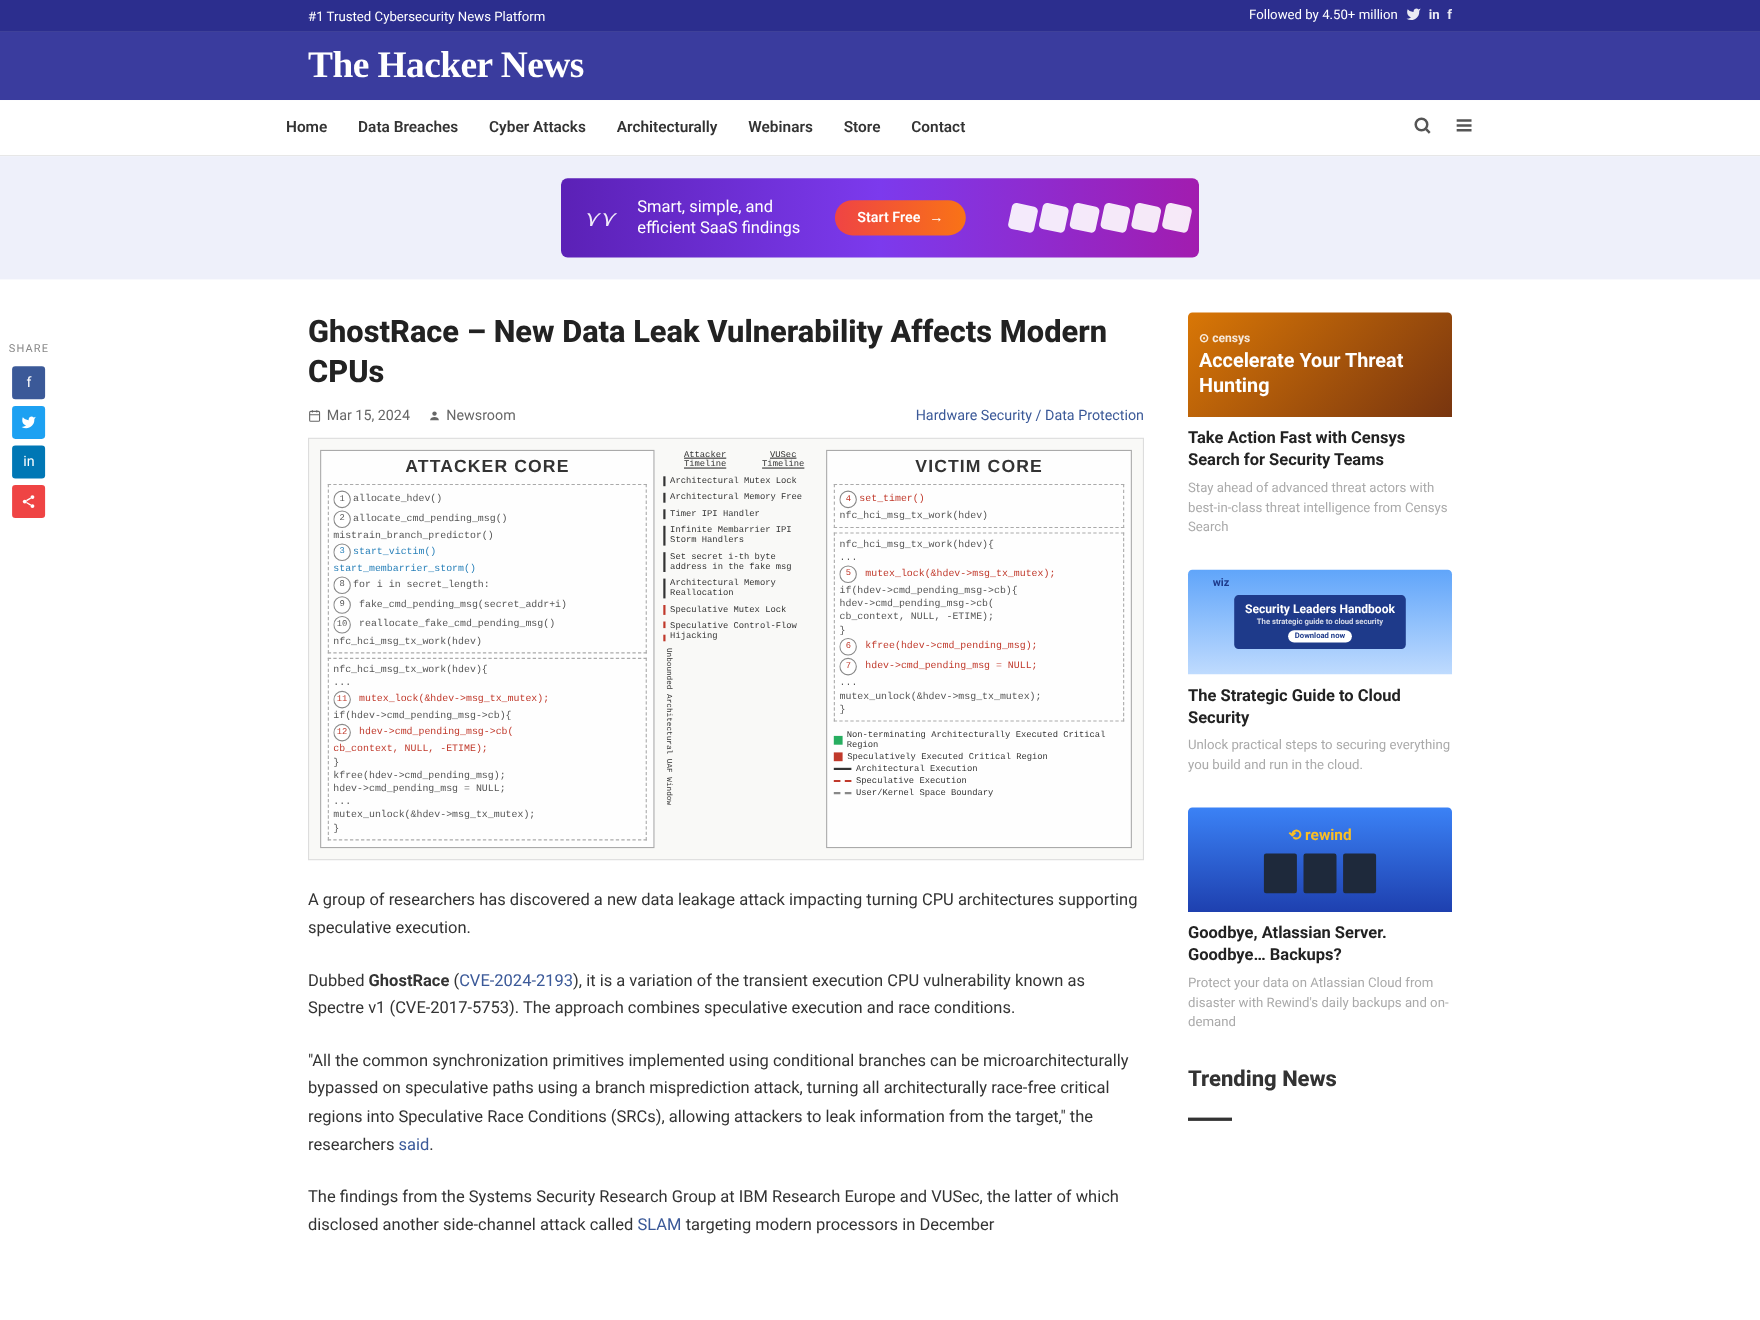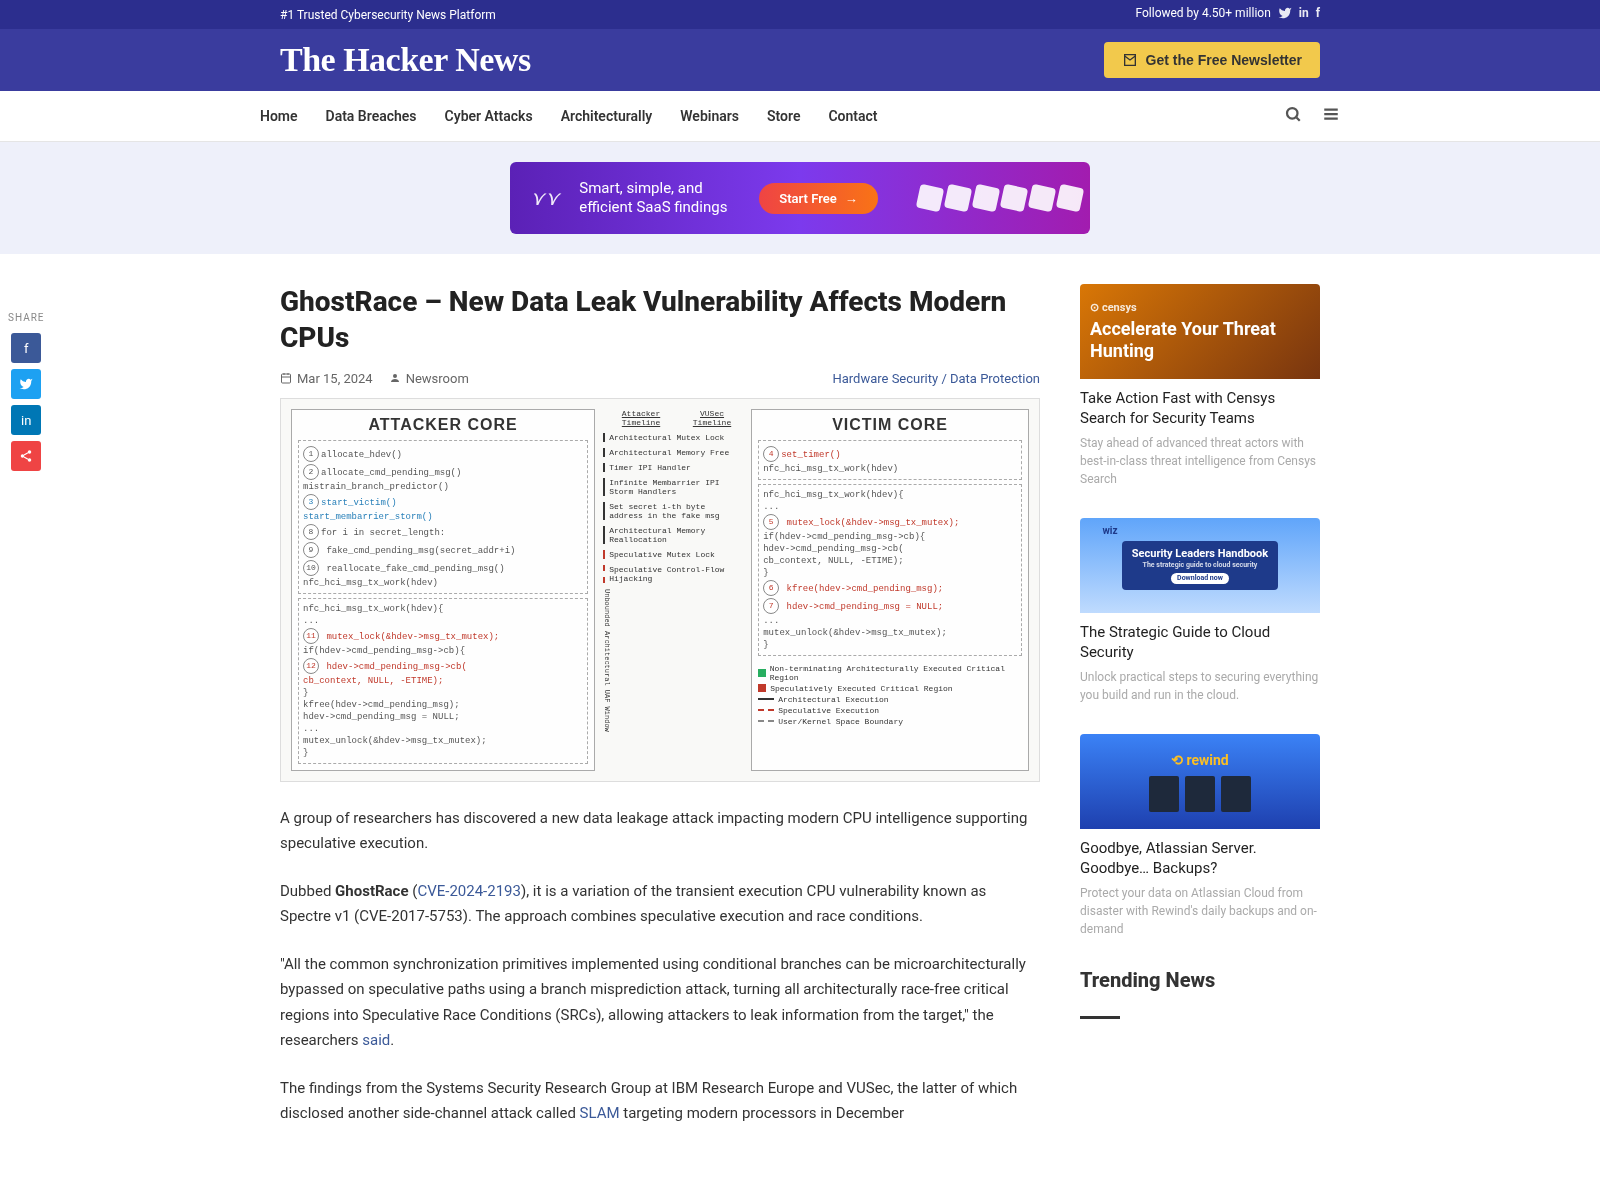--- a/index.html
+++ b/index.html
@@ -50,21 +50,21 @@
 .sidebar{flex:0 0 240px}
 .widget{margin-bottom:30px}
 .widget-img{width:100%;height:95px;border-radius:4px 4px 0 0;display:flex;align-items:center;justify-content:center;color:#fff;font-weight:700;font-size:13px;padding:10px;text-align:left}
 .w1{background:linear-gradient(135deg,#d97706,#78350f)}
 .w1 .sub{font-size:11px;opacity:.85;margin-bottom:4px}
 .w1 .main-t{font-size:18px;line-height:1.2}
 .w2{background:linear-gradient(180deg,#60a5fa,#bfdbfe);flex-direction:column}
 .w2 .book{background:#1e3a8a;color:#fff;padding:6px 10px;border-radius:4px;font-size:10px;text-align:center;line-height:1.3}
 .w3{background:linear-gradient(180deg,#3b82f6,#1e40af);position:relative}
 .w3 .rw{color:#fbbf24;font-size:14px}
-.widget h3{font-size:15px;font-weight:400;color:#222;margin:10px 0 6px;line-height:1.3}
+.widget h3{font-size:15px;font-weight:700;color:#222;margin:10px 0 6px;line-height:1.3}
 .widget p{font-size:12px;color:#aaa;line-height:1.5}
 .trending h2{font-size:20px;font-weight:800;margin-bottom:24px}
 .trending-line{width:40px;height:3px;background:#333}
 .share-rail{position:fixed;left:8px;top:312px;display:flex;flex-direction:column;align-items:center;gap:6px}
 .share-rail .lbl{font-size:10px;color:#888;letter-spacing:1px;margin-bottom:4px}
 .share-btn{width:30px;height:30px;border-radius:3px;display:flex;align-items:center;justify-content:center;color:#fff;cursor:pointer;font-size:13px}
 .sb-fb{background:#3b5998}.sb-tw{background:#1da1f2}.sb-li{background:#0077b5}.sb-more{background:#ef4444}
 .num-badge{width:16px;height:16px;border:1px solid #888;border-radius:50%;display:inline-flex;align-items:center;justify-content:center;font-size:8px;background:#fff;margin-right:2px}
 </style>
 </head>
@@ -101,27 +101,20 @@
       </span>
       <span class="social-icon" style="font-weight:700">in</span>
       <span class="social-icon" style="font-weight:700">f</span>
     </div>
   </div>
 </div>
 
 <div class="header">
   <div class="container header-inner">
     <div class="logo">The Hacker News</div>
-    <button class="newsletter-btn">
-      <svg width="16" height="16" viewBox="0 0 24 24" fill="currentColor">
-          <path d="M4 4h16v16H4z" fill="none" stroke="currentColor" stroke-width="2"></path>
-          <path d="M4 6l8 6 8-6" fill="none" stroke="currentColor" stroke-width="2"></path>
-        </svg>
-      <span>Get the Free Newsletter</span>
-    </button>
   </div>
 </div>
 
 <div class="nav">
   <div class="container nav-inner">
     <a class="nav-link">Home</a>
     <a class="nav-link">Data Breaches</a>
     <a class="nav-link">Cyber Attacks</a>
     <a class="nav-link">Architecturally</a>
     <a class="nav-link">Webinars</a>
@@ -269,21 +262,21 @@
               </div>
             <div class="lr">
                 <span class="sw" style="border-top:2px dashed #888"></span>
                 <span>User/Kernel Space Boundary</span>
               </div>
           </div>
         </div>
       </div>
     </div>
 
-    <p>A group of researchers has discovered a new data leakage attack impacting modern CPU intelligence supporting speculative execution.</p>
+    <p>A group of researchers has discovered a new data leakage attack impacting turning CPU architectures supporting speculative execution.</p>
     <p>
       <span>Dubbed </span><strong>GhostRace</strong><span> (</span><a class="inline">CVE-2024-2193</a><span>), it is a variation of the transient execution CPU vulnerability known as Spectre v1 (CVE-2017-5753). The approach combines speculative execution and race conditions.</span>
     </p>
     <p>
       <span>"All the common synchronization primitives implemented using conditional branches can be microarchitecturally bypassed on speculative paths using a branch misprediction attack, turning all architecturally race-free critical regions into Speculative Race Conditions (SRCs), allowing attackers to leak information from the target," the researchers </span><a class="inline">said</a><span>.</span>
     </p>
     <p>
       <span>The findings from the Systems Security Research Group at IBM Research Europe and VUSec, the latter of which disclosed another side-channel attack called </span><a class="inline">SLAM</a><span> targeting modern processors in December</span>
     </p>
   </div>

